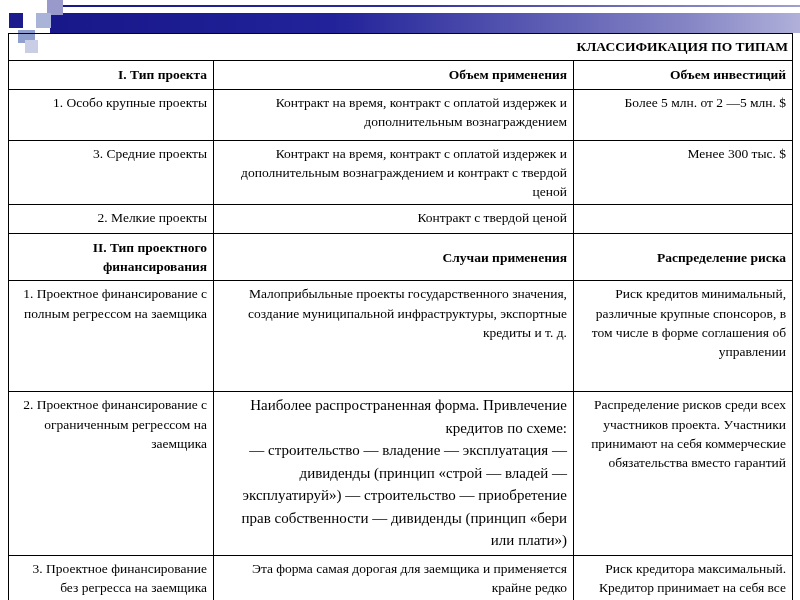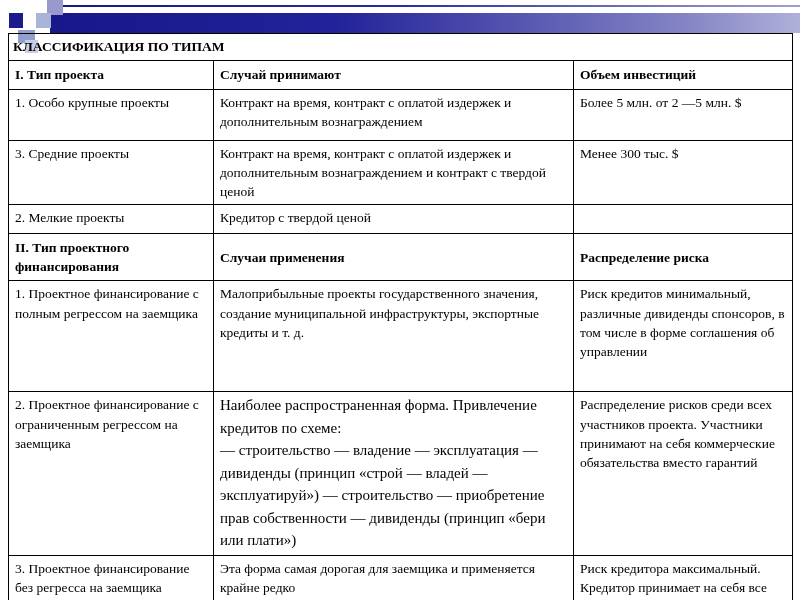--- a/index.html
+++ b/index.html
@@ -30,21 +30,21 @@
   
   table.classification {
     position: absolute; left: 8px; top: 33px;
     width: 784px;
     border-collapse: collapse;
     table-layout: fixed;
   }
   col.c1 { width: 205px; } col.c2 { width: 360px; } col.c3 { width: 219px; }
   td {
     border: 1.5px solid #000000;
-    text-align: left;
+    text-align: right;
     vertical-align: top;
     padding: 3px 6px;
     font-size: 13.5px;
     line-height: 1.42;
     color: #000000;
     overflow: hidden;
   }
   tr.title-row td {
     font-weight: bold; vertical-align: middle;
     height: 24px; padding: 1px 4px; font-size: 13.5px;
@@ -86,53 +86,53 @@
         <col class="c3">
       </colgroup>
 
     <tbody>
         <tr class="title-row">
       <td colspan="3">КЛАССИФИКАЦИЯ ПО ТИПАМ</td>
     </tr>
 
     <tr class="head h1">
       <td>I. Тип проекта</td>
-      <td>Случай принимают</td>
+      <td>Объем применения</td>
       <td>Объем инвестиций</td>
     </tr>
 
     <tr class="r1">
       <td>1. Особо крупные проекты</td>
       <td>Контракт на время, контракт с оплатой издержек и дополнительным вознаграждением</td>
       <td>Более 5 млн. от 2 —5 млн. $</td>
     </tr>
 
 
     <tr class="r3">
       <td>3. Средние проекты</td>
       <td>Контракт на время, контракт с оплатой издержек и дополнительным вознаграждением и контракт с твердой ценой</td>
       <td>Менее 300 тыс. $</td>
     </tr>
 
     <tr class="r4">
       <td>2. Мелкие проекты</td>
-      <td>Кредитор с твердой ценой</td>
+      <td>Контракт с твердой ценой</td>
       <td></td>
     </tr>
 
     <tr class="head h2">
       <td>II. Тип проектного финансирования</td>
       <td>Случаи применения</td>
       <td>Распределение риска</td>
     </tr>
 
     <tr class="f1">
       <td>1. Проектное финансирование с полным регрессом на заемщика</td>
       <td>Малоприбыльные проекты государственного значения, создание муниципальной инфраструктуры, экспортные кредиты и т. д.</td>
-      <td>Риск кредитов минимальный, различные дивиденды спонсоров, в том числе в форме соглашения об управлении</td>
+      <td>Риск кредитов минимальный, различные крупные спонсоров, в том числе в форме соглашения об управлении</td>
     </tr>
 
     <tr class="f2">
       <td>2. Проектное финансирование с ограниченным регрессом на заемщика</td>
       <td class="small">Наиболее распространенная форма. Привлечение кредитов по схеме:
 — строительство — владение — эксплуатация — дивиденды (принцип «строй — владей — эксплуатируй») — строительство — приобретение прав собственности — дивиденды (принцип «бери или плати»)</td>
       <td>Распределение рисков среди всех участников проекта. Участники принимают на себя коммерческие обязательства вместо гарантий</td>
     </tr>
 
     <tr class="f3">

